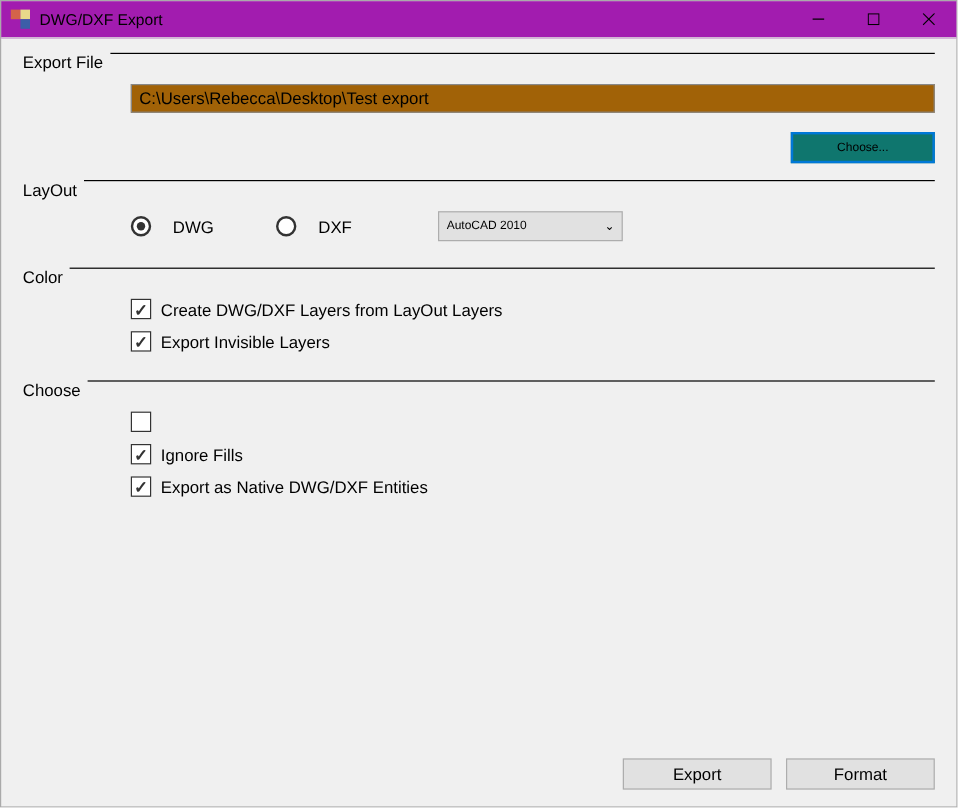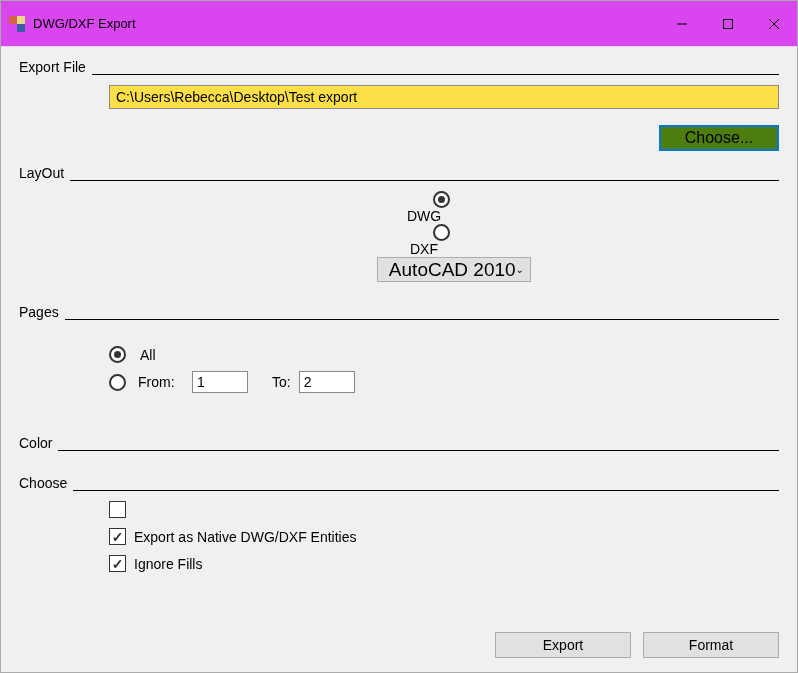--- a/index.html
+++ b/index.html
@@ -16,22 +16,22 @@
     }
     .window {
       width: 798px;
       height: 673px;
       border: 1px solid #aaa;
       background: #f0f0f0;
       display: flex;
       flex-direction: column;
     }
     .titlebar {
-      height: 46px;
-      background: #d946ef;
+      height: 31px;
+      background: #a21caf;
       display: flex;
       align-items: center;
       border-bottom: 1px solid #ddd;
     }
     .titlebar-icon {
       width: 16px;
       height: 16px;
       margin-left: 8px;
       margin-right: 8px;
       display: inline-block;
@@ -90,69 +90,68 @@
       display: flex;
       flex-direction: column;
       font-size: 14px;
       color: #000;
     }
     .section {
       margin-bottom: 14px;
     }
     .section-header {
       display: flex;
-      align-items: flex-end;
+      align-items: flex-start;
       margin-bottom: 10px;
     }
     .section-title {
       font-size: 14px;
       white-space: nowrap;
       padding-right: 6px;
     }
     .section-line {
       flex: 1;
       height: 1px;
       background: #000;
     }
     .section-body {
       padding-left: 90px;
     }
     .file-input {
       width: 100%;
       height: 24px;
       border: 1px solid #888;
-      background: #fde047;
+      background: #a16207;
       padding: 2px 6px;
       font-size: 14px;
       font-family: inherit;
     }
     .choose-row {
       display: flex;
       justify-content: flex-end;
       margin-top: 16px;
       padding-right: 0;
     }
     .choose-btn {
       width: 120px;
       height: 26px;
-      background: #4d7c0f;
+      background: #0f766e;
       border: 2px solid #0078d7;
-      font-size: 16px;
+      font-size: 10px;
       font-family: inherit;
       cursor: pointer;
     }
     .radio-row {
       display: flex;
       align-items: center;
       gap: 8px;
       margin-bottom: 8px;
     }
     .radio-row.format {
-      gap: 0;
-      flex-direction: column;
+      gap: 12px;
     }
     .radio {
       width: 17px;
       height: 17px;
       border: 2px solid #333;
       border-radius: 50%;
       display: inline-flex;
       align-items: center;
       justify-content: center;
       margin-right: 6px;
@@ -174,22 +173,21 @@
       border: 1px solid #adadad;
       background: #e1e1e1;
       display: flex;
       align-items: center;
       padding: 0 6px;
       margin-left: 20px;
       position: relative;
     }
     .dropdown-text {
       flex: 1;
-      font-size: 19px;
-      text-align: right;
+      font-size: 10px;
     }
     .dropdown-arrow {
       font-size: 10px;
     }
     .page-input {
       width: 56px;
       height: 22px;
       border: 1px solid #888;
       background: #fff;
       padding: 0 4px;
@@ -230,21 +228,21 @@
       color: #333;
       font-weight: bold;
     }
     .footer {
       display: flex;
       justify-content: flex-end;
       gap: 12px;
       margin-top: auto;
     }
     .footer-btn {
-      width: 136px;
+      width: 124px;
       height: 26px;
       background: #e1e1e1;
       border: 1px solid #adadad;
       font-size: 14px;
       font-family: inherit;
       cursor: pointer;
     }
     .pages-body {
       padding-top: 16px;
       padding-bottom: 28px;
@@ -306,63 +304,54 @@
           <span class="radio"></span>
           <span class="radio-label">DXF</span>
           <div class="dropdown">
             <span class="dropdown-text">AutoCAD 2010</span>
             <span class="dropdown-arrow">⌄</span>
           </div>
         </div>
       </div>
     </div>
 
-    <div class="section">
-      <div class="section-header">
-        <span class="section-title">Pages</span>
-        <span class="section-line"></span>
-      </div>
-      <div class="section-body pages-body">
-        <div class="radio-row">
-          <span class="radio checked"></span>
-          <span>All</span>
-        </div>
-        <div class="from-row">
-          <span class="radio"></span>
-          <span class="from-label" style="margin-left:6px;">From:</span>
-          <input type="text" class="page-input" value="1" style="">
-          <span class="to-label">To:</span>
-          <input type="text" class="page-input" value="2" style="">
-        </div>
-      </div>
-    </div>
 
     <div class="section">
       <div class="section-header">
         <span class="section-title">Color</span>
         <span class="section-line"></span>
       </div>
+      <div class="section-body">
+        <div class="checkbox-row">
+          <span class="checkbox checked"></span>
+          <span>Create DWG/DXF Layers from LayOut Layers</span>
+        </div>
+        <div class="checkbox-row">
+          <span class="checkbox checked"></span>
+          <span>Export Invisible Layers</span>
+        </div>
+      </div>
     </div>
 
     <div class="section">
       <div class="section-header">
         <span class="section-title">Choose</span>
         <span class="section-line"></span>
       </div>
       <div class="section-body">
         <div class="checkbox-row">
           <span class="checkbox"></span>
         </div>
         <div class="checkbox-row">
           <span class="checkbox checked"></span>
+          <span>Ignore Fills</span>
+        </div>
+        <div class="checkbox-row">
+          <span class="checkbox checked"></span>
           <span>Export as Native DWG/DXF Entities</span>
-        </div>
-        <div class="checkbox-row">
-          <span class="checkbox checked"></span>
-          <span>Ignore Fills</span>
         </div>
       </div>
     </div>
 
     <div class="footer">
       <button class="footer-btn">Export</button>
       <button class="footer-btn">Format</button>
     </div>
 
   </div>

